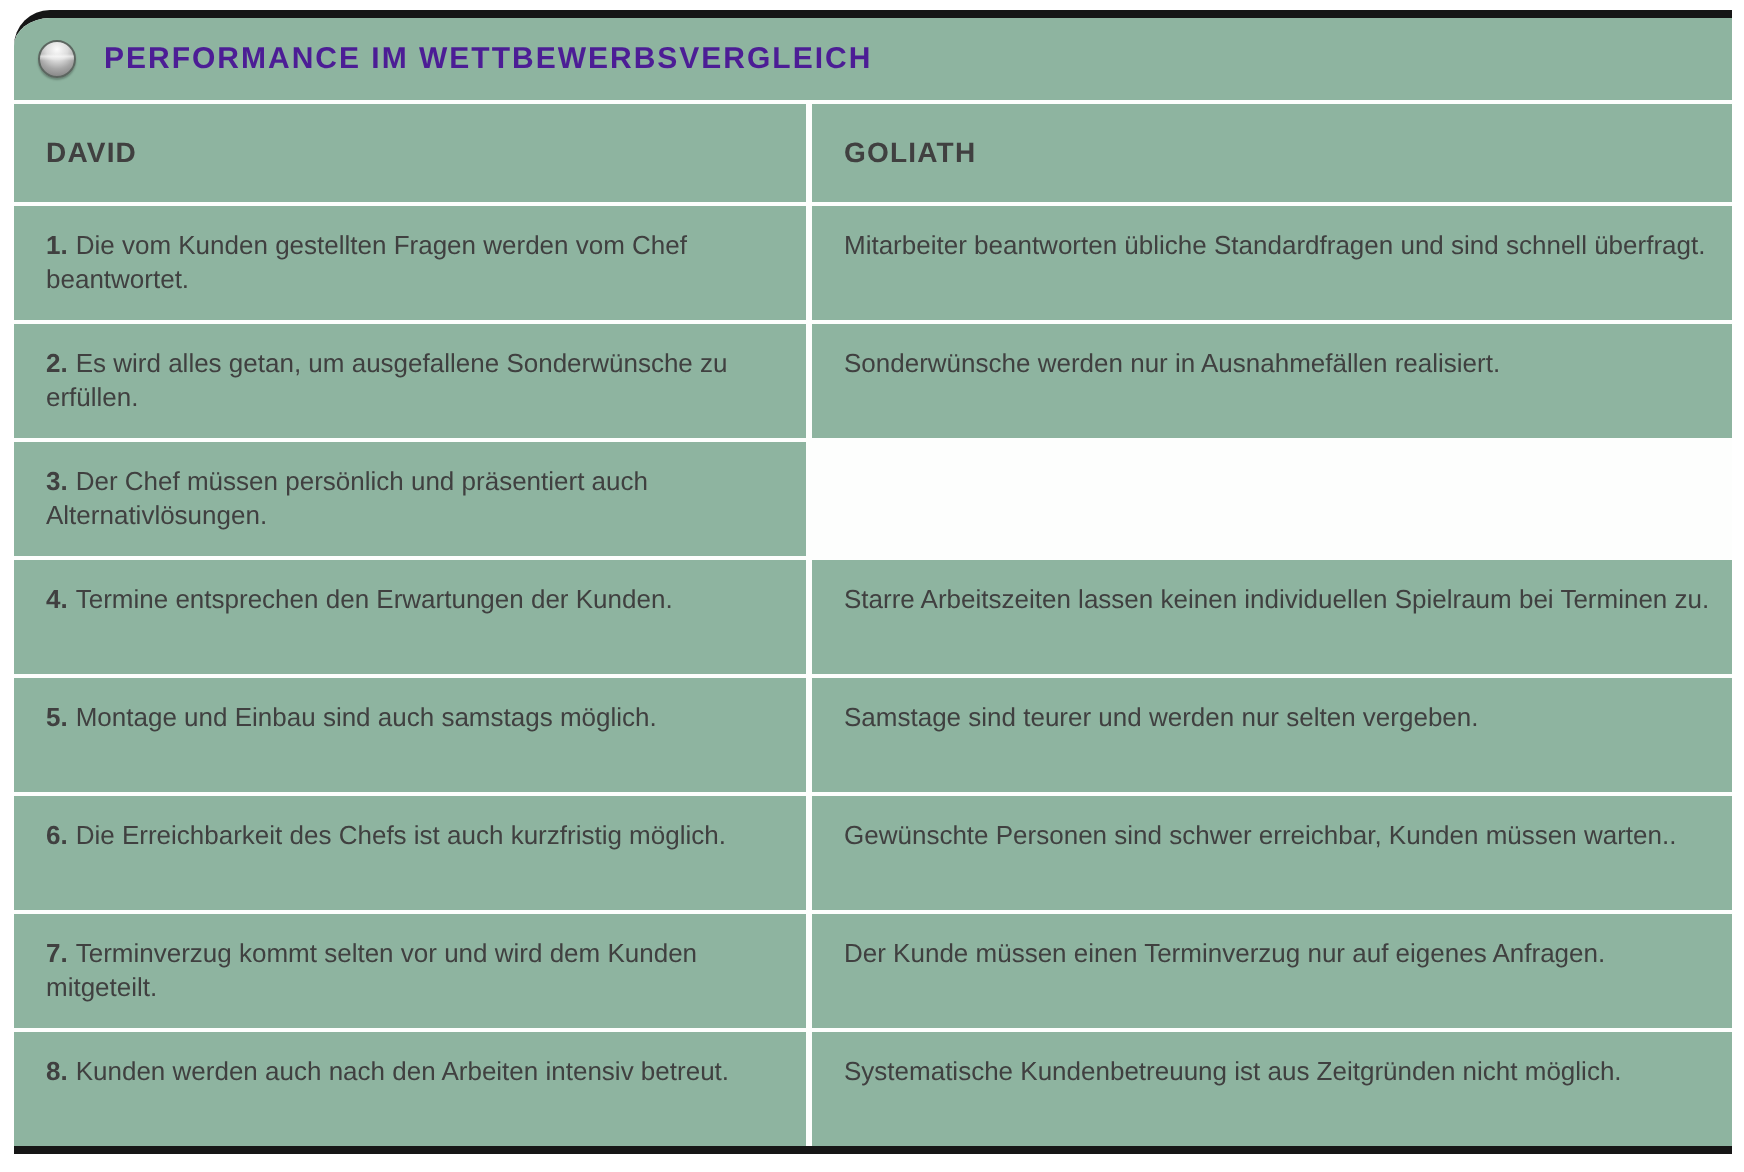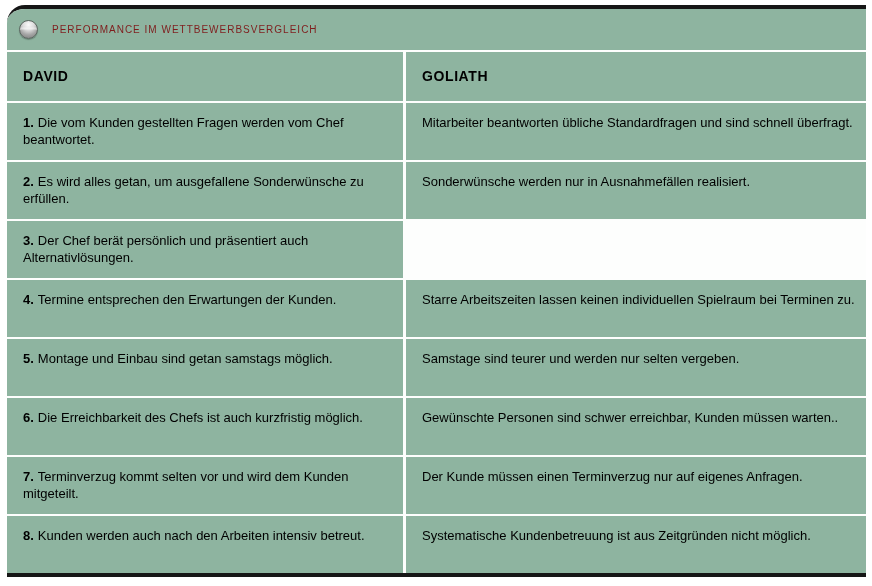--- a/index.html
+++ b/index.html
@@ -38,23 +38,23 @@
     border-radius: 50%;
     background:
       linear-gradient(rgba(255,255,255,0) 35%, rgba(255,255,255,.55) 42%, rgba(255,255,255,0) 55%),
       radial-gradient(circle at 50% 22%, #fbfbfb 0%, #dcdcdc 34%, #a7a7a7 62%, #767676 100%);
     border: 1px solid #5c6660;
     box-shadow: 0 1px 1px rgba(0,0,0,.25);
     flex: 0 0 auto;
     margin-right: 14px;
   }
   .title {
-    color: #7f1d1d;
-    font-size: 10px;
-    font-weight: normal;
+    color: #4c1d95;
+    font-size: 15px;
+    font-weight: bold;
     letter-spacing: 1px;
     padding-bottom: 1px;
   }
 
   .table {
     flex: 1 1 auto;
     display: flex;
     flex-direction: column;
     gap: 2px;
     min-height: 0;
@@ -62,21 +62,21 @@
   .trow {
     display: flex;
     gap: 3px;
     flex: 1 1 0;
     min-height: 0;
   }
   .trow.header { flex: 0 0 49px; }
 
   .cell {
     background: var(--panel-green, #8eb4a0);
-    color: #000000;
+    color: #404040;
     font-size: 13px;
     line-height: 17px;
     box-sizing: border-box;
     padding: 11px 10px 0 16px;
   }
   .cell.left  { flex: 0 0 396px; }
   .cell.right { flex: 1 1 auto; }
 
   .trow.header .cell {
     display: flex;
@@ -111,30 +111,30 @@
         <div class="cell left"><span class="num">1.</span><span>Die vom Kunden gestellten Fragen werden vom Chef beantwortet.</span></div>
         <div class="cell right"><span>Mitarbeiter beantworten übliche Standardfragen und sind schnell überfragt.</span></div>
       </div>
 
       <div class="trow">
         <div class="cell left"><span class="num">2.</span><span>Es wird alles getan, um ausgefallene Sonderwünsche zu erfüllen.</span></div>
         <div class="cell right"><span>Sonderwünsche werden nur in Ausnahmefällen realisiert.</span></div>
       </div>
 
       <div class="trow">
-        <div class="cell left"><span class="num">3.</span><span>Der Chef berät persönlich und präsentiert auch Alternativlösungen.</span></div>
+        <div class="cell left"><span class="num">3.</span><span>Der Chef müssen persönlich und präsentiert auch Alternativlösungen.</span></div>
       </div>
 
       <div class="trow">
         <div class="cell left"><span class="num">4.</span><span>Termine entsprechen den Erwartungen der Kunden.</span></div>
         <div class="cell right"><span>Starre Arbeitszeiten lassen keinen individuellen Spielraum bei Terminen zu.</span></div>
       </div>
 
       <div class="trow">
-        <div class="cell left"><span class="num">5.</span><span>Montage und Einbau sind getan samstags möglich.</span></div>
+        <div class="cell left"><span class="num">5.</span><span>Montage und Einbau sind auch samstags möglich.</span></div>
         <div class="cell right"><span>Samstage sind teurer und werden nur selten vergeben.</span></div>
       </div>
 
       <div class="trow">
         <div class="cell left"><span class="num">6.</span><span>Die Erreichbarkeit des Chefs ist auch kurzfristig möglich.</span></div>
         <div class="cell right"><span>Gewünschte Personen sind schwer erreichbar, Kunden müssen warten..</span></div>
       </div>
 
       <div class="trow">
         <div class="cell left"><span class="num">7.</span><span>Terminverzug kommt selten vor und wird dem Kunden mitgeteilt.</span></div>

